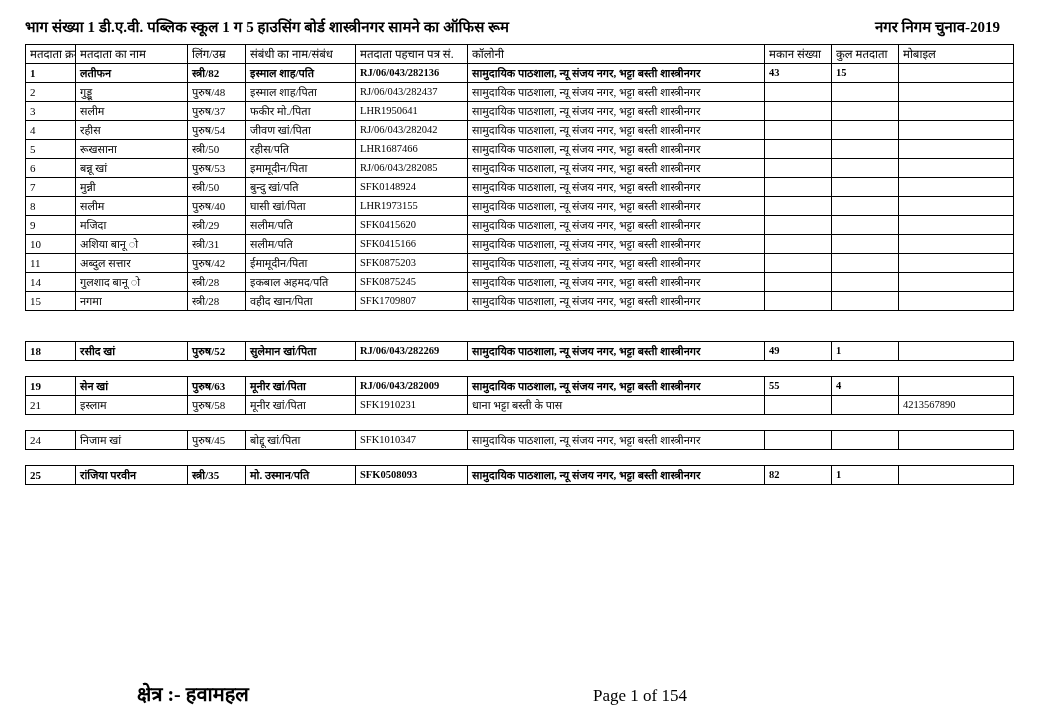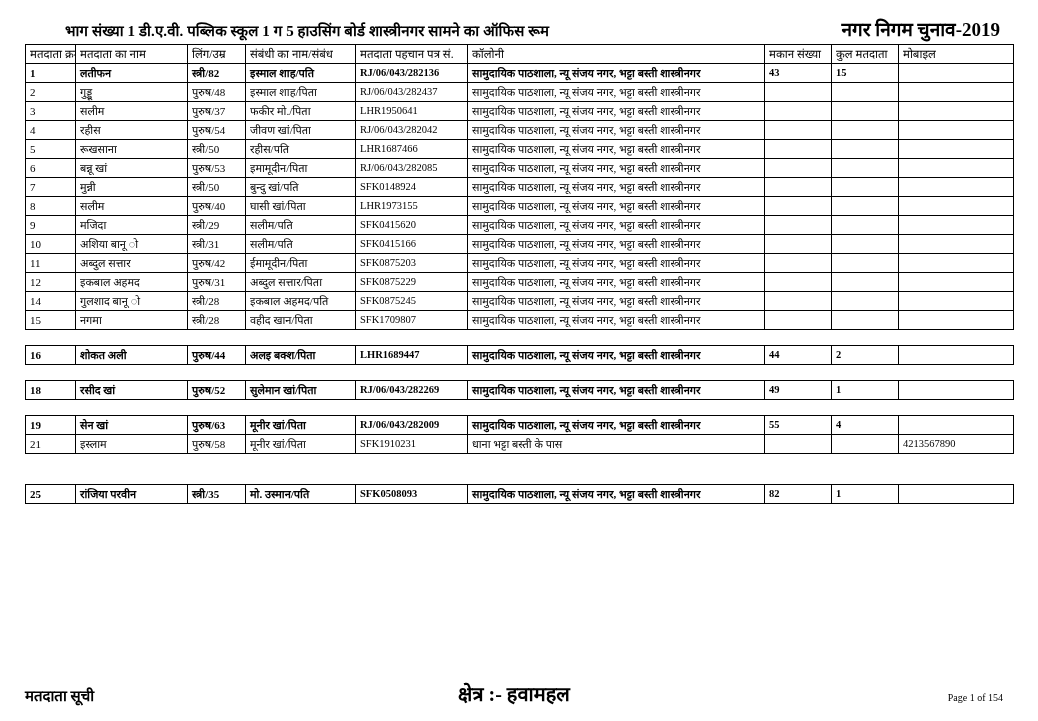--- a/index.html
+++ b/index.html
@@ -24,30 +24,29 @@
   }
 
   
   .doc-header {
     display: flex;
     align-items: baseline;
     justify-content: space-between;
     height: 44px;
     padding-top: 16px;
     box-sizing: border-box;
-    margin-left: 40px;
   }
   .doc-title {
     font-size: 15px;
     font-weight: bold;
     letter-spacing: 0.1px;
     white-space: nowrap;
   }
   .doc-election {
-    font-size: 19px;
+    font-size: 15px;
     font-weight: bold;
     white-space: nowrap;
     padding-right: 13px;
   }
 
   
   table.voter-table {
     border-collapse: collapse;
     table-layout: fixed;
     width: 988px;
@@ -112,21 +111,21 @@
     position: absolute;
     left: 25px;
     right: 25px;
     bottom: 14px;
     display: flex;
     align-items: baseline;
     font-size: 14px;
   }
   .foot-left  { width: 33%; text-align: left;  font-weight: bold; font-size: 15px; }
   .foot-mid   { width: 34%; text-align: center; font-weight: bold; font-size: 20px; }
-  .foot-right { width: 33%; text-align: right;  font-size: 10px; font-weight: normal;
+  .foot-right { width: 33%; text-align: right;  font-size: 17px; font-weight: normal;
                 font-family: "Liberation Serif", serif; padding-right: 10px; }
 </style>
 </head>
 <body>
 
 <div class="page">
 
   <div class="doc-header">
     <div class="doc-title">भाग संख्या 1 डी.ए.वी. पब्लिक स्कूल 1 ग 5 हाउसिंग बोर्ड शास्त्रीनगर सामने का ऑफिस रूम</div>
     <div class="doc-election">नगर निगम चुनाव-2019</div>
@@ -274,31 +273,20 @@
             <td class="name">अब्दुल  सत्तार</td>
             <td class="sex">पुरुष/42</td>
             <td class="rel">ईमामूदीन/पिता</td>
             <td class="epic">SFK0875203</td>
             <td class="colony">सामुदायिक पाठशाला, न्यू संजय नगर, भट्टा बस्ती शास्त्रीनगर</td>
             <td class="house"></td>
             <td class="total"></td>
             <td class="mobile"></td>
           </tr>
           <tr>
-            <td class="sn">12</td>
-            <td class="name">इकबाल  अहमद</td>
-            <td class="sex">पुरुष/31</td>
-            <td class="rel">अब्दुल सत्तार/पिता</td>
-            <td class="epic">SFK0875229</td>
-            <td class="colony">सामुदायिक पाठशाला, न्यू संजय नगर, भट्टा बस्ती शास्त्रीनगर</td>
-            <td class="house"></td>
-            <td class="total"></td>
-            <td class="mobile"></td>
-          </tr>
-          <tr>
             <td class="sn">14</td>
             <td class="name">गुलशाद  बानू ो</td>
             <td class="sex">स्त्री/28</td>
             <td class="rel">इकबाल अहमद/पति</td>
             <td class="epic">SFK0875245</td>
             <td class="colony">सामुदायिक पाठशाला, न्यू संजय नगर, भट्टा बस्ती शास्त्रीनगर</td>
             <td class="house"></td>
             <td class="total"></td>
             <td class="mobile"></td>
           </tr>
@@ -322,31 +310,20 @@
           <col class="c-name">
           <col class="c-sex">
           <col class="c-rel">
           <col class="c-epic">
           <col class="c-colony">
           <col class="c-house">
           <col class="c-total">
           <col class="c-mobile">
         </colgroup>
         <tbody>
-          <tr class="head-row">
-            <td class="sn">16</td>
-            <td class="name">शोकत  अली</td>
-            <td class="sex">पुरुष/44</td>
-            <td class="rel">अलइ बक्श/पिता</td>
-            <td class="epic">LHR1689447</td>
-            <td class="colony">सामुदायिक पाठशाला, न्यू संजय नगर, भट्टा बस्ती शास्त्रीनगर</td>
-            <td class="house">44</td>
-            <td class="total">2</td>
-            <td class="mobile"></td>
-          </tr>
         </tbody>
       </table>
       <div class="group-gap"></div>
       <table class="voter-table">
         <colgroup>
           <col class="c-sn">
           <col class="c-name">
           <col class="c-sex">
           <col class="c-rel">
           <col class="c-epic">
@@ -414,20 +391,31 @@
           <col class="c-name">
           <col class="c-sex">
           <col class="c-rel">
           <col class="c-epic">
           <col class="c-colony">
           <col class="c-house">
           <col class="c-total">
           <col class="c-mobile">
         </colgroup>
         <tbody>
+          <tr>
+            <td class="sn">24</td>
+            <td class="name">निजाम  खां</td>
+            <td class="sex">पुरुष/45</td>
+            <td class="rel">बोद्दू खां/पिता</td>
+            <td class="epic">SFK1010347</td>
+            <td class="colony">सामुदायिक पाठशाला, न्यू संजय नगर, भट्टा बस्ती शास्त्रीनगर</td>
+            <td class="house"></td>
+            <td class="total"></td>
+            <td class="mobile"></td>
+          </tr>
         </tbody>
       </table>
       <div class="group-gap"></div>
       <table class="voter-table">
         <colgroup>
           <col class="c-sn">
           <col class="c-name">
           <col class="c-sex">
           <col class="c-rel">
           <col class="c-epic">
@@ -446,18 +434,17 @@
             <td class="colony">सामुदायिक पाठशाला, न्यू संजय नगर, भट्टा बस्ती शास्त्रीनगर</td>
             <td class="house">82</td>
             <td class="total">1</td>
             <td class="mobile"></td>
           </tr>
         </tbody>
       </table>
     </div>
 
   <div class="doc-footer">
-    <div class="foot-left">मतदाता सूची</div>
     <div class="foot-mid">क्षेत्र :-  हवामहल</div>
     <div class="foot-right">Page 1 of 154</div>
   </div>
 
 </div>
 
 </body></html>

